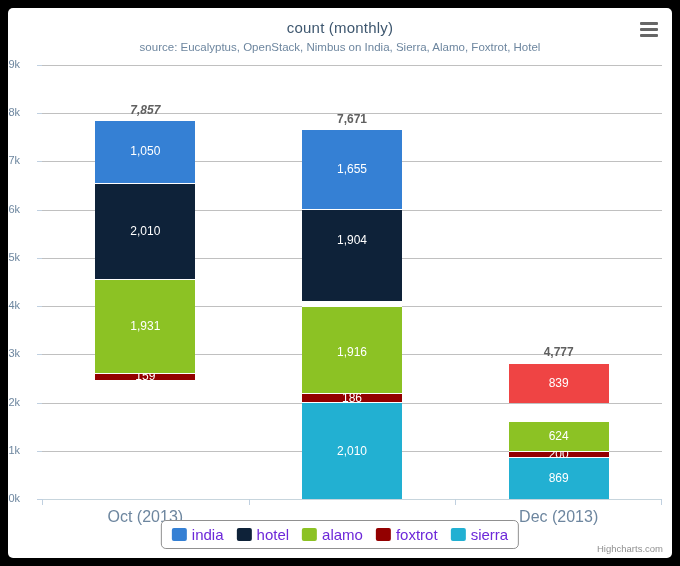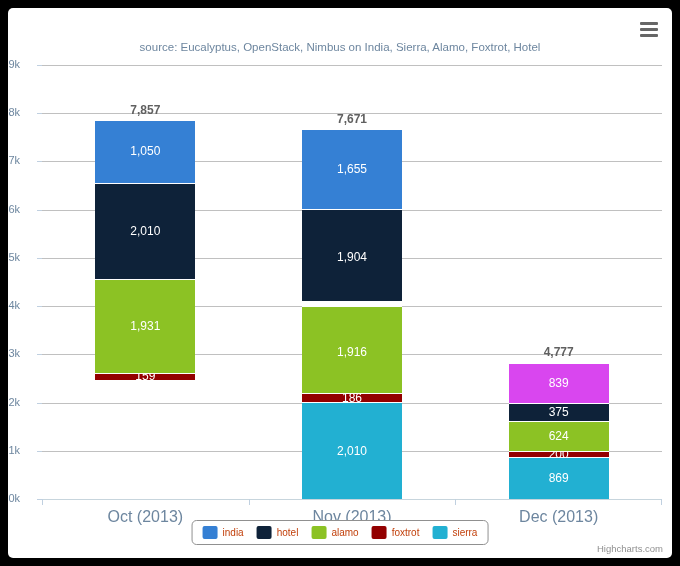--- a/index.html
+++ b/index.html
@@ -184,38 +184,39 @@
     gap: 5px;
     cursor: pointer;
   }
   .legend-swatch {
     width: 15px;
     height: 13px;
     border-radius: 2px;
     display: inline-block;
   }
   .legend-label {
-    font-size: 10px;
-    color: #c2410c;
+    font-size: 15px;
+    color: #6d28d9;
   }
   
   #credits {
     position: absolute;
     right: 9px;
     bottom: 4px;
     font-size: 9.5px;
     color: #909090;
     cursor: pointer;
   }
 </style>
 </head>
 <body>
 
 <div id="chart-frame">
 
+  <div id="chart-title">count (monthly)</div>
   <div id="chart-subtitle">source: Eucalyptus, OpenStack, Nimbus on India, Sierra, Alamo, Foxtrot, Hotel</div>
 
   <div id="context-button">
     <div class="bar"></div>
     <div class="bar"></div>
     <div class="bar"></div>
   </div>
 
   <div id="plot-area">
       <div class="grid-line axis-base" style="top: 434px;"></div>
@@ -254,65 +255,61 @@
         </div>
         <div class="bar-segment" style="bottom: 126.439px; height: 93.1171px; background: rgb(140, 194, 36); border-top: 1px solid rgb(255, 255, 255);">
           <span class="seg-label" style="top: 38.5586px;">1,931</span>
         </div>
         <div class="bar-segment" style="bottom: 219.556px; height: 96.9267px; background: rgb(14, 34, 57); border-top: 1px solid rgb(255, 255, 255);">
           <span class="seg-label" style="top: 40.4633px;">2,010</span>
         </div>
         <div class="bar-segment" style="bottom: 316.482px; height: 62.3996px; background: rgb(53, 128, 212); border-top: 1px solid rgb(255, 255, 255);">
           <span class="seg-label" style="top: 23.1998px;">1,050</span>
         </div>
-        <div class="bar-total" style="top: -17px;">7,857</div>
+        <div class="bar-total" style="top: -17px; font-style: italic;">7,857</div>
       </div>
       <div class="bar-stack" style="left: 260px; width: 100px; height: 369.913px;">
         <div class="bar-segment" style="bottom: 0px; height: 96.9267px; background: rgb(34, 176, 210); border-top: 1px solid rgb(255, 255, 255);">
           <span class="seg-label" style="top: 40.4633px;">2,010</span>
         </div>
         <div class="bar-segment" style="bottom: 96.9267px; height: 8.96933px; background: rgb(147, 0, 0); border-top: 1px solid rgb(255, 255, 255);">
           <span class="seg-label" style="top: -3.51533px;">186</span>
         </div>
         <div class="bar-segment" style="bottom: 105.896px; height: 87px; background: rgb(140, 194, 36); border-top: 1px solid rgb(255, 255, 255); padding-left: 44px;">
           <span class="seg-label" style="top: 38.1969px;">1,916</span>
         </div>
         <div class="bar-segment" style="bottom: 198.29px; height: 91.8151px; background: rgb(14, 34, 57); border-top: 1px solid rgb(255, 255, 255);">
-          <span class="seg-label" style="top: 40px;">1,904</span>
+          <span class="seg-label" style="top: 23px;">1,904</span>
         </div>
         <div class="bar-segment" style="bottom: 290.105px; height: 79.8078px; background: rgb(53, 128, 212); border-top: 1px solid rgb(255, 255, 255);">
           <span class="seg-label" style="top: 31.9039px;">1,655</span>
         </div>
         <div class="bar-total" style="top: -17px; text-align: center;">7,671</div>
       </div>
       <div class="bar-stack" style="left: 466.667px; width: 100px; height: 136.517px;">
         <div class="bar-segment" style="bottom: 0px; height: 41.9051px; background: rgb(34, 176, 210); border-top: 1px solid rgb(255, 255, 255);">
           <span class="seg-label" style="top: 12.9526px;">869</span>
         </div>
         <div class="bar-segment" style="bottom: 41.9051px; height: 5.97956px; background: rgb(147, 0, 0); border-top: 1px solid rgb(255, 255, 255);">
           <span class="seg-label" style="top: -5.01022px;">200</span>
         </div>
         <div class="bar-segment" style="bottom: 47.8847px; height: 30.0907px; background: rgb(140, 194, 36); border-top: 1px solid rgb(255, 255, 255); margin-top: 45px;">
           <span class="seg-label" style="top: 7.04533px;">624</span>
         </div>
-        <div class="bar-segment" style="bottom: 77.9753px; height: 18.0833px; background: rgb(14, 34, 57); border-top: 1px solid rgb(255, 255, 255);">
-          <span class="seg-label" style="top: 1.04167px;">375</span>
-        </div>
-        <div class="bar-segment" style="bottom: 96.0587px; height: 40.4584px; background: #d946ef; border-top: 1px solid rgb(255, 255, 255); padding-left: 46px;">
+        <div class="bar-segment" style="bottom: 96.0587px; height: 40.4584px; background: #ef4444; border-top: 1px solid rgb(255, 255, 255); padding-left: 46px;">
           <span class="seg-label" style="top: 12.2292px;">839</span>
         </div>
         <div class="bar-total" style="top: -17px;">4,777</div>
       </div>
     </div>
 
   <div id="x-axis">
     <div class="x-line"></div>
   <div class="x-tick-label" style="left: 13.3333px;">Oct (2013)</div>
       <div class="x-tick-mark" style="left: 0px;"></div>
-      <div class="x-tick-label" style="left: 220px;">Nov (2013)</div>
       <div class="x-tick-mark" style="left: 206.667px;"></div>
       <div class="x-tick-label" style="left: 426.667px;">Dec (2013)</div>
       <div class="x-tick-mark" style="left: 413.333px;"></div>
       <div class="x-tick-mark" style="left: 619px;"></div>
     </div>
 
   <div id="legend">
       <div class="legend-item">
         <span class="legend-swatch" style="background: rgb(53, 128, 212);"></span>
         <span class="legend-label">india</span>

